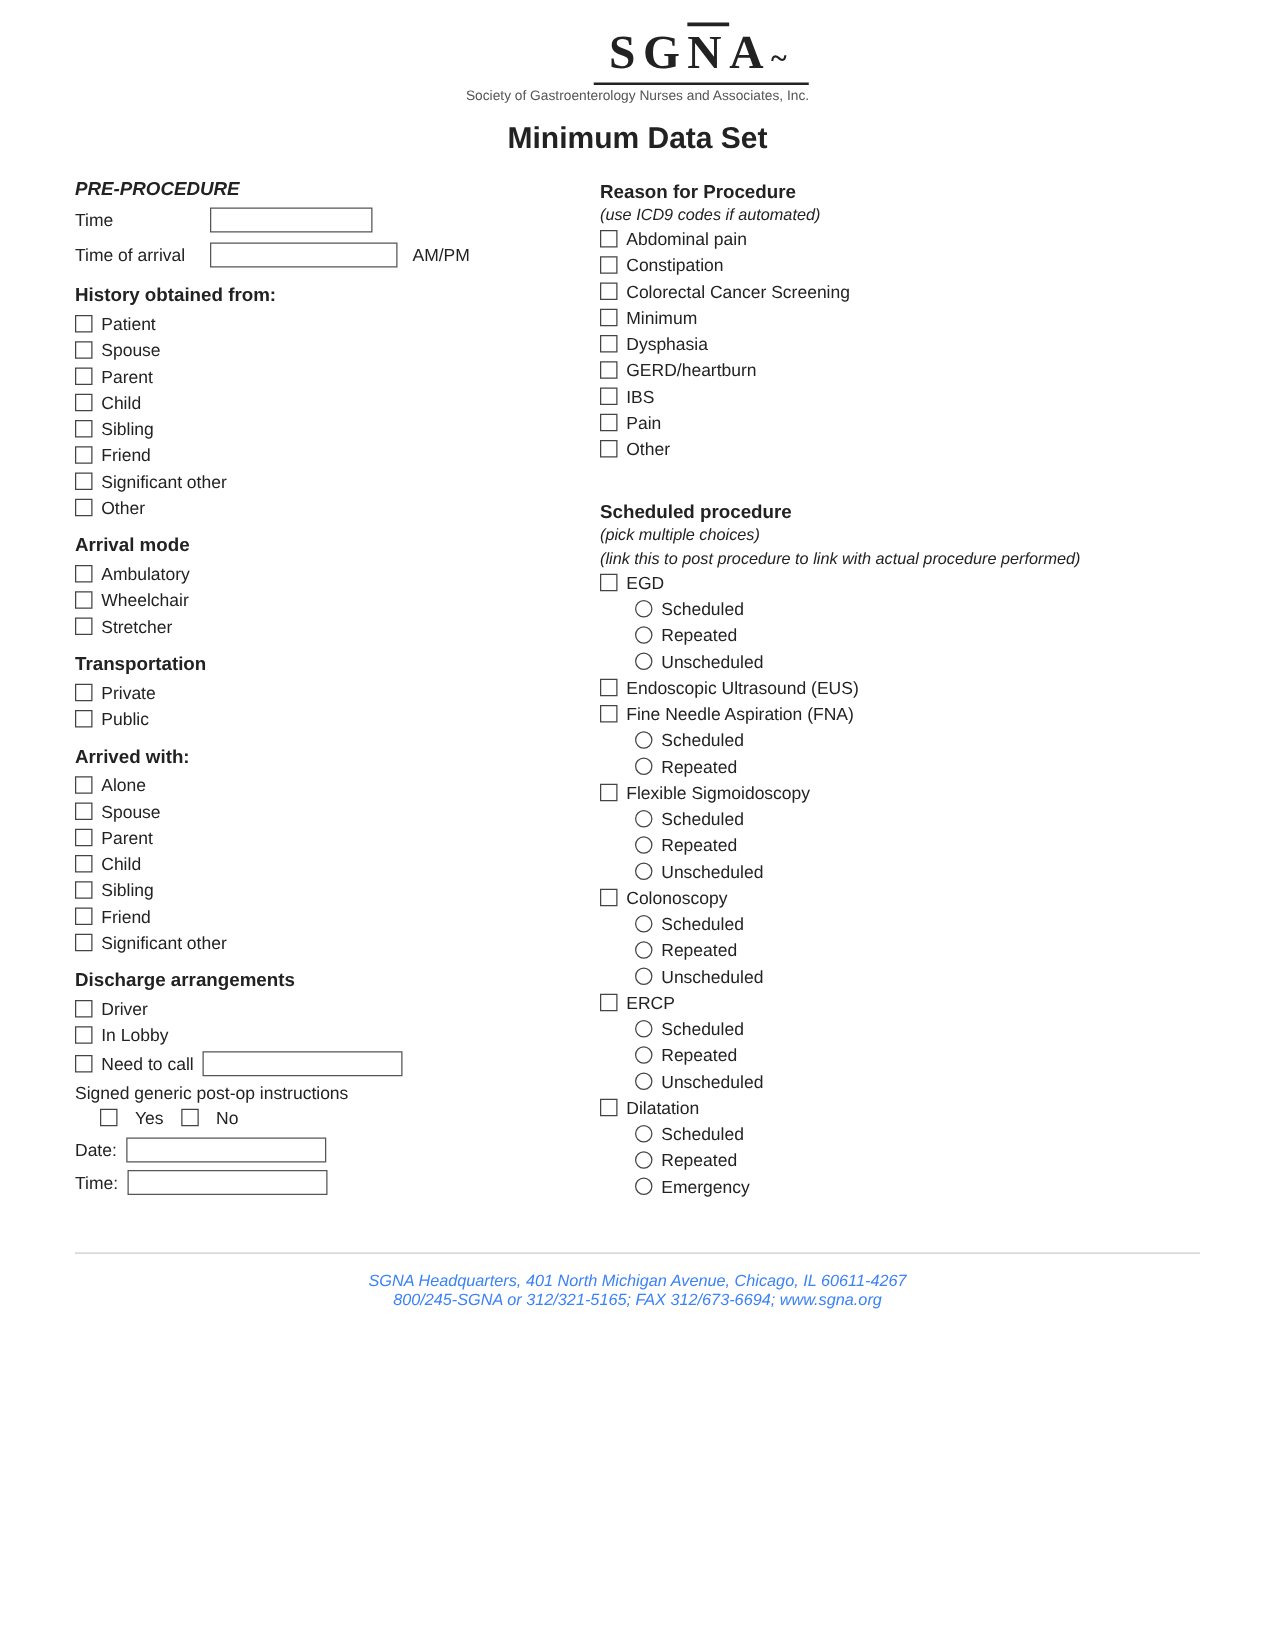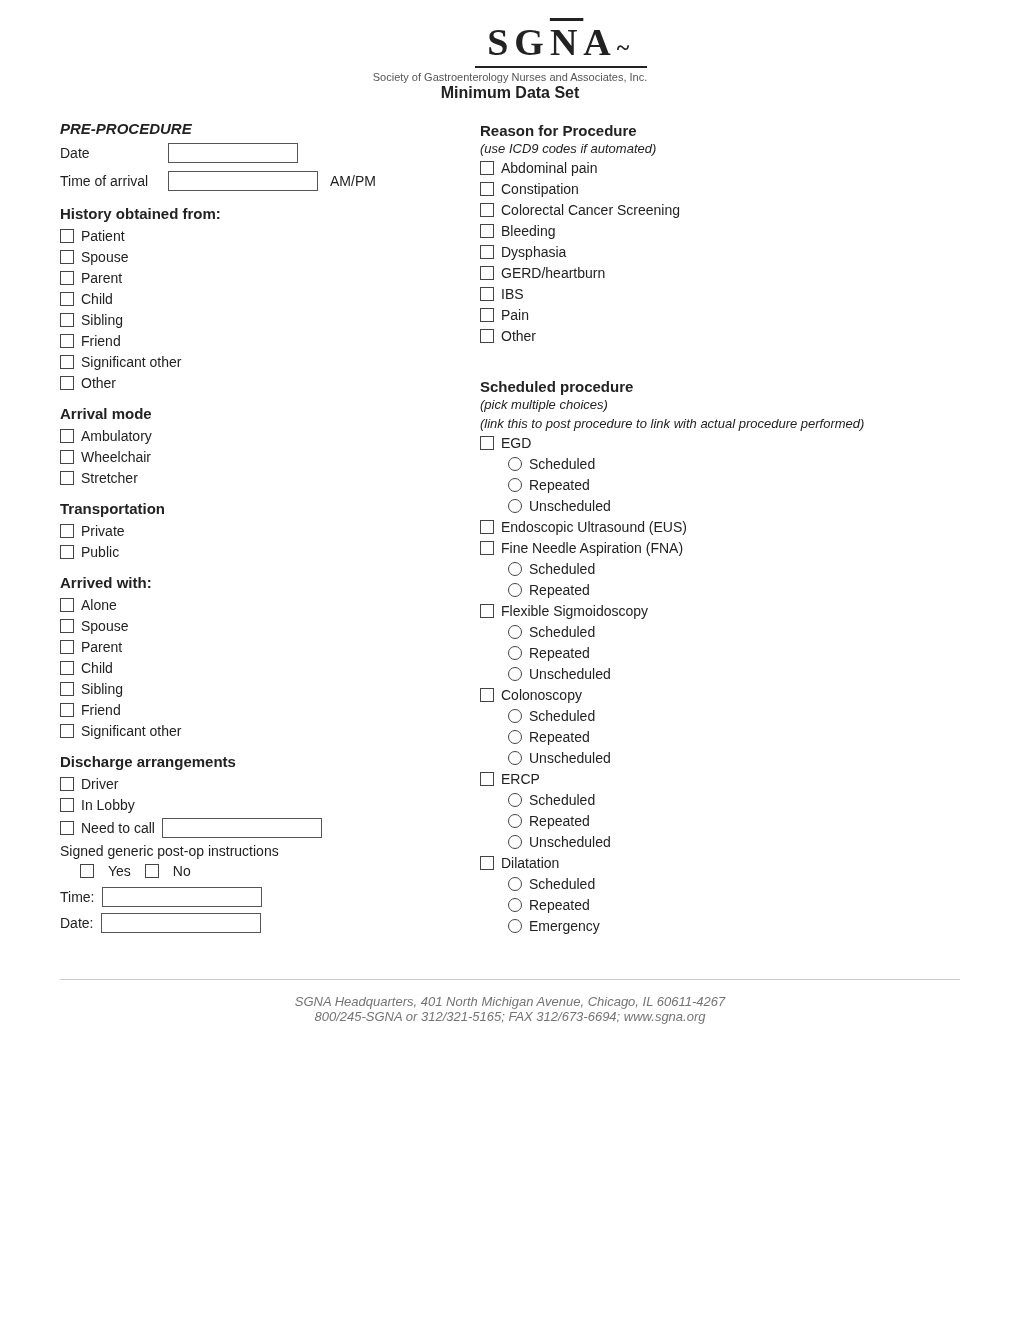--- a/index.html
+++ b/index.html
@@ -108,21 +108,21 @@
       display: flex;
       align-items: center;
       gap: 8px;
       margin-bottom: 6px;
     }
     .footer {
       text-align: center;
       margin-top: 40px;
       font-style: italic;
       font-size: 13px;
-      color: #737373;
+      color: #3b82f6;
       border-top: 1px solid #ccc;
       padding-top: 14px;
     }
     .field-input-sm {
       border: 1px solid #555;
       height: 20px;
       width: 160px;
       display: inline-block;
     }
     .field-input-dt {
@@ -137,31 +137,31 @@
 
 <div class="header">
   <div>
     <div style="display:inline-block; text-align:right;">
       <div style="font-size:38px; font-weight:bold; letter-spacing:6px; font-family:serif; border-bottom:2.5px solid #222; display:inline-block; padding:0 12px 2px 12px;">
         <span>S</span><span>G</span><span style="text-decoration:overline;">N</span><span>A</span><span style="font-size:24px;">~</span>
       </div>
       <div style="font-size:11px; color:#555; margin-top:3px;">Society of Gastroenterology Nurses and Associates, Inc.</div>
     </div>
   </div>
-  <div style="font-size:16px; font-weight:bold; ">Minimum Data Set</div>
+  <div style="font-size:24px; font-weight:bold; margin-top:14px;">Minimum Data Set</div>
 </div>
 
 <div class="two-col">
 
   <div class="left-col">
 
     <div class="section-title">PRE-PROCEDURE</div>
 
     <div class="field-row">
-      <span class="field-label">Date</span>
+      <span class="field-label">Time</span>
       <span class="field-input"></span>
     </div>
 
     <div class="field-row">
       <span class="field-label">Time of arrival</span>
       <span class="field-input" style="width:150px;"></span>
       <span class="ampm-label">AM/PM</span>
     </div>
 
     <div class="section-title-plain">History obtained from:</div>
@@ -281,27 +281,27 @@
       <span>Signed generic post-op instructions</span>
     </div>
     <div class="yes-no-row">
       <span class="checkbox"></span>
       <span>Yes</span>
       <span class="checkbox"></span>
       <span>No</span>
     </div>
 
     <div class="date-time-row">
+      <span>Date:</span>
+      <span class="field-input-dt"></span>
+    </div>
+    <div class="date-time-row">
       <span>Time:</span>
       <span class="field-input-dt"></span>
     </div>
-    <div class="date-time-row">
-      <span>Date:</span>
-      <span class="field-input-dt"></span>
-    </div>
 
   </div>
 
   <div class="right-col">
 
     <div style="font-weight:bold; font-size:15px; margin-bottom:2px;">Reason for Procedure</div>
     <div class="italic-note">(use ICD9 codes if automated)</div>
     <div>
       <div class="check-item">
           <span class="checkbox"></span>
@@ -310,21 +310,21 @@
       <div class="check-item">
           <span class="checkbox"></span>
           <span>Constipation</span>
         </div>
       <div class="check-item">
           <span class="checkbox"></span>
           <span>Colorectal Cancer Screening</span>
         </div>
       <div class="check-item">
           <span class="checkbox"></span>
-          <span>Bleeding</span>
+          <span>Minimum</span>
         </div>
       <div class="check-item">
           <span class="checkbox"></span>
           <span>Dysphasia</span>
         </div>
       <div class="check-item">
           <span class="checkbox"></span>
           <span>GERD/heartburn</span>
         </div>
       <div class="check-item">

